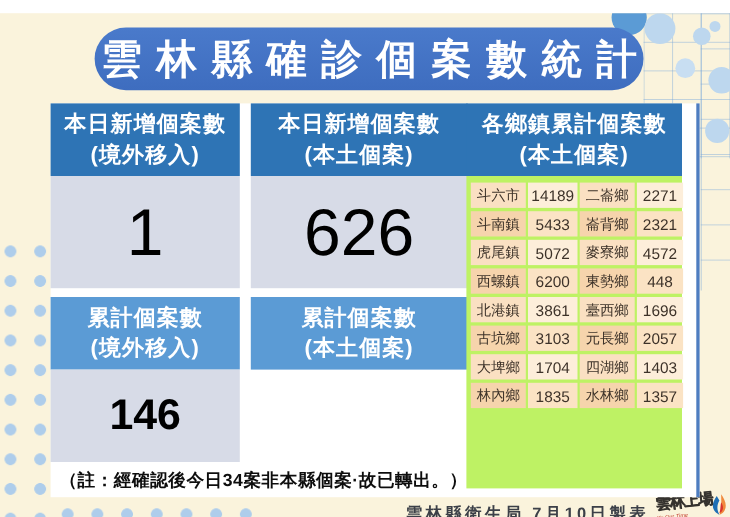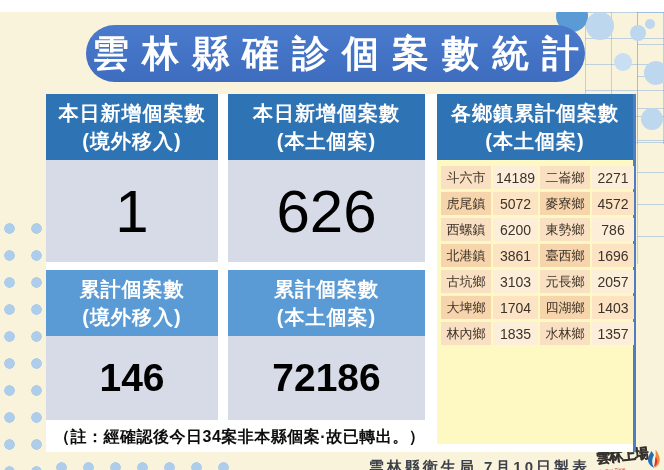--- a/index.html
+++ b/index.html
@@ -41,22 +41,22 @@
   .panel-value{background:#D7DBE7;display:flex;align-items:center;justify-content:center;
     color:#000;font-size:60px;}
   .panel-value.small{font-size:39px;font-weight:bold;}
 
   .p1{left:0;top:0;width:172px;}   .p2{left:182px;top:0;width:197px;}
   .p3{left:0;top:176px;width:172px;} .p4{left:182px;top:176px;width:197px;}
   .p1 .panel-value,.p2 .panel-value{height:102px;}
   .p3 .panel-value,.p4 .panel-value{height:84px;}
 
   
-  .township{left:391px;top:0;width:196px;height:350px;}
-  .township-body{background:#fef9c3;padding:6px 3px 0 4px;height:278px;}
+  .township{left:378px;top:0;width:196px;height:350px;}
+  .township-body{background:#bef264;padding:6px 3px 0 4px;height:278px;}
   .t-row{display:grid;grid-template-columns:50px 45px 50px 42px;gap:2px;margin-bottom:3px;height:23px;}
   .t-cell{display:flex;align-items:center;justify-content:center;color:#3D3229;white-space:nowrap;}
   .t-name{font-size:13px;}
   .t-val{font-size:14px;}
   .t-row:nth-child(odd) .t-name{background:#FAE0C2;}
   .t-row:nth-child(odd) .t-val{background:#FDEEDA;}
   .t-row:nth-child(even) .t-name{background:#F6D4AC;}
   .t-row:nth-child(even) .t-val{background:#FBE3C4;}
 
   
@@ -120,46 +120,51 @@
         <span>(境外移入)</span>
       </div>
       <div class="panel-value small">146</div>
     </div>
 
     <div class="panel p4">
       <div class="panel-header hdr-light">
         <span>累計個案數</span>
         <span>(本土個案)</span>
       </div>
-      <div class="panel-value small">72186</div>
     </div>
 
     <div class="panel township">
       <div class="panel-header hdr-dark">
         <span>各鄉鎮累計個案數</span>
         <span>(本土個案)</span>
       </div>
       <div class="township-body">
         <div class="t-row">
           <span class="t-cell t-name">斗六市</span>
           <span class="t-cell t-val">14189</span>
           <span class="t-cell t-name">二崙鄉</span>
           <span class="t-cell t-val">2271</span>
         </div>
         <div class="t-row">
+          <span class="t-cell t-name">斗南鎮</span>
+          <span class="t-cell t-val">5433</span>
+          <span class="t-cell t-name">崙背鄉</span>
+          <span class="t-cell t-val">2321</span>
+        </div>
+        <div class="t-row">
           <span class="t-cell t-name">虎尾鎮</span>
           <span class="t-cell t-val">5072</span>
           <span class="t-cell t-name">麥寮鄉</span>
           <span class="t-cell t-val">4572</span>
         </div>
         <div class="t-row">
           <span class="t-cell t-name">西螺鎮</span>
           <span class="t-cell t-val">6200</span>
           <span class="t-cell t-name">東勢鄉</span>
-          <span class="t-cell t-val">786</span>
+          <span class="t-cell t-val">448</span>
         </div>
         <div class="t-row">
           <span class="t-cell t-name">北港鎮</span>
           <span class="t-cell t-val">3861</span>
           <span class="t-cell t-name">臺西鄉</span>
           <span class="t-cell t-val">1696</span>
         </div>
         <div class="t-row">
           <span class="t-cell t-name">古坑鄉</span>
           <span class="t-cell t-val">3103</span>

